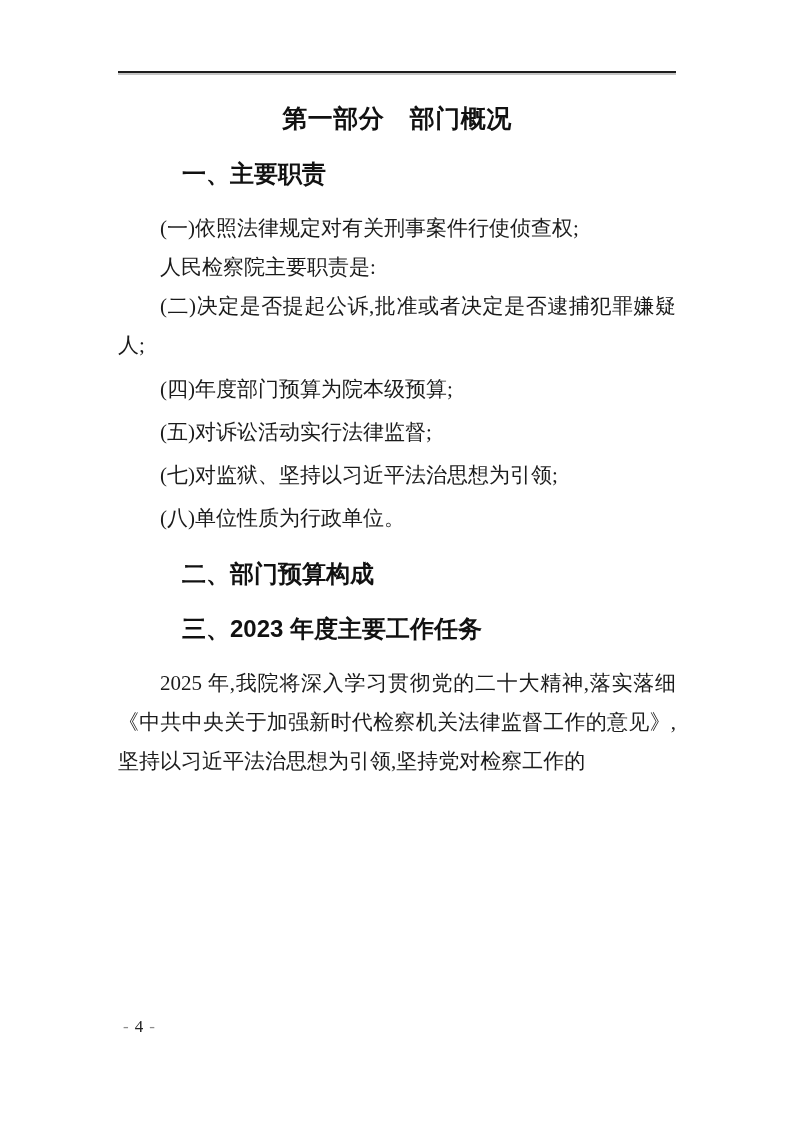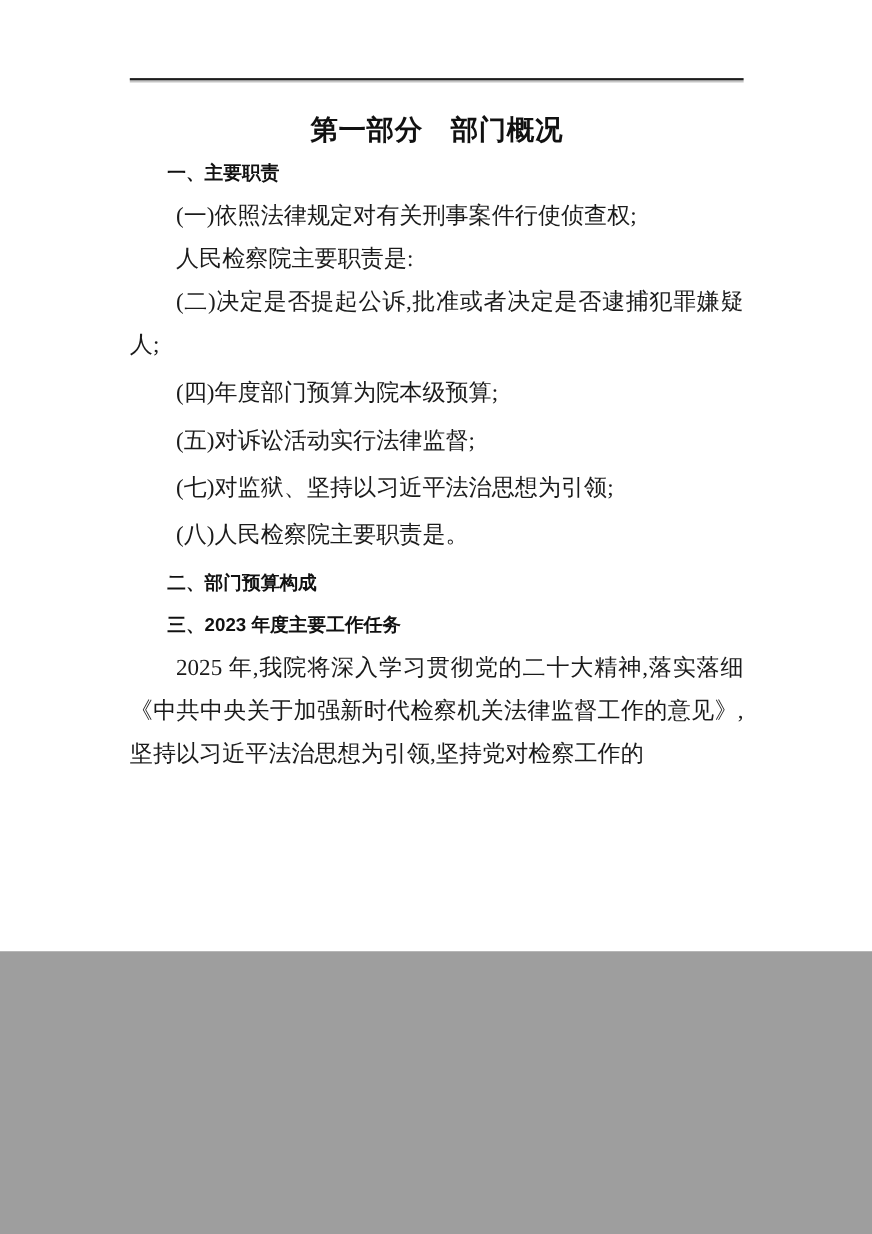--- a/index.html
+++ b/index.html
@@ -1,18 +1,18 @@
 <!DOCTYPE html>
 <html lang="zh"><head>
 <meta charset="utf-8">
 <style>
   html,body { margin:0; padding:0; background:#9e9e9e; }
   .page {
     position:relative;
-    width:793px; height:865px;
+    width:793px; height:1122px;
     margin:0 auto;
     background:#ffffff;
     font-family:"Liberation Serif","DejaVu Serif",serif;
     color:#1b1b1b;
     overflow:hidden;
   }
   .header-rule {
     position:absolute;
     left:118px; top:71px;
     width:558px; height:2px;
@@ -32,24 +32,24 @@
     font-family:"Liberation Sans","DejaVu Sans",sans-serif;
     font-weight:bold;
     font-size:25px;
     line-height:39px;
     text-align:center;
     text-indent:0;
     letter-spacing:0.5px;
     color:#111;
   }
   .sec-heading {
-    margin:0;
+    margin:16px;
     font-family:"Liberation Sans","DejaVu Sans",sans-serif;
     font-weight:bold;
-    font-size:17px;
+    font-size:24px;
     line-height:39px;
     text-align:left;
     text-indent:2em;
     color:#111;
   }
   .para {
     margin:0;
     text-indent:2em;
   }
   .mb4 { margin-bottom:4px; }
@@ -85,21 +85,21 @@
     <p class="para mb5">(二)决定是否提起公诉,批准或者决定是否逮捕犯罪嫌疑人;</p>
 
 
     <p class="para mb4">(四)年度部门预算为院本级预算;</p>
 
     <p class="para mb4">(五)对诉讼活动实行法律监督;</p>
 
 
     <p class="para mb4">(七)对监狱、坚持以习近平法治思想为引领;</p>
 
-    <p class="para mb4">(八)人民检察院主要职责是。</p>
+    <p class="para mb4">(八)单位性质为行政单位。</p>
 
     <h2 class="sec-heading">二、部门预算构成</h2>
 
 
     <h2 class="sec-heading">三、2023 年度主要工作任务</h2>
 
     <p class="para">2025 年,我院将深入学习贯彻党的二十大精神,落实落细《中共中央关于加强新时代检察机关法律监督工作的意见》,坚持以习近平法治思想为引领,坚持党对检察工作的</p>
 
   </div>
 

